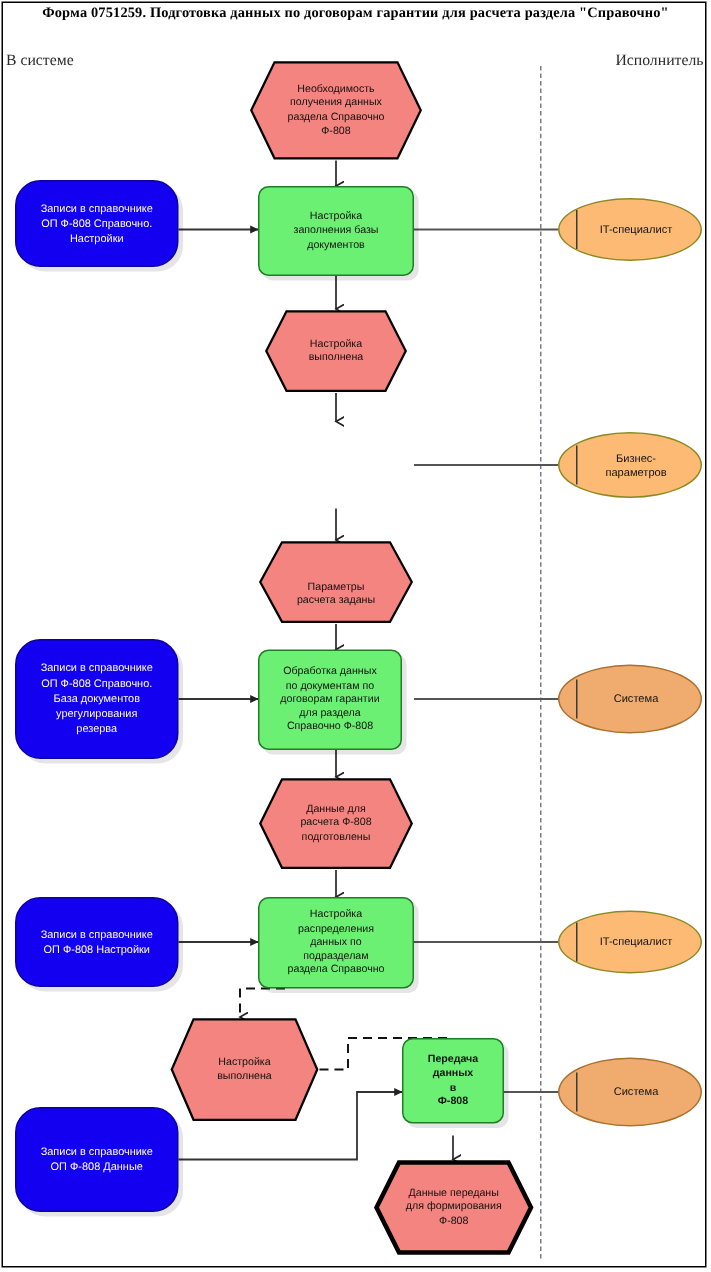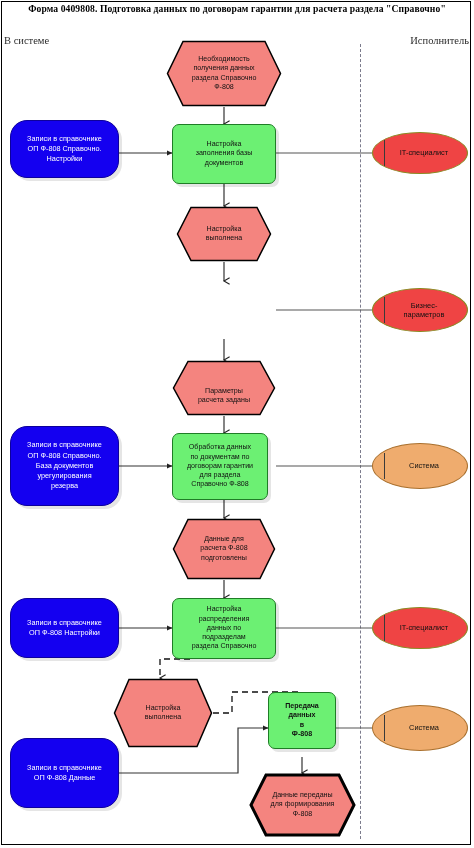--- a/index.html
+++ b/index.html
@@ -137,21 +137,21 @@
     align-items: center;
     justify-content: center;
     text-align: center;
     font-size: 7.4px;
     line-height: 9.4px;
     color: #111;
     white-space: pre-line;
     padding-left: 8px;
   }
   .actor.person {
-    background: #ef4444;
+    background: #fdba74;
     border: 1px solid #8a8a23;
   }
   .actor.system {
     background: #efac6e;
     border: 1px solid #a9702e;
   }
   .actor .tick {
     position: absolute;
     left: 11px;
     top: 50%;
@@ -170,21 +170,21 @@
     pointer-events: none;
   }
 </style>
 </head>
 <body>
 
 <div id="diagram-root">
 
   <div class="frame"></div>
 
-  <div class="title">Форма 0409808. Подготовка данных по договорам
+  <div class="title">Форма 0751259. Подготовка данных по договорам
 гарантии для расчета раздела "Справочно"</div>
 
   <div class="lane-header left">В системе</div>
   <div class="lane-header right">Исполнитель</div>
 
   <div class="lane-divider"></div>
 
   <svg id="connectors" viewBox="0 0 474 848" width="474" height="848">
     <defs>
       <marker id="ah" markerWidth="7" markerHeight="7" refX="5.2" refY="3.1" orient="auto" markerUnits="userSpaceOnUse">

